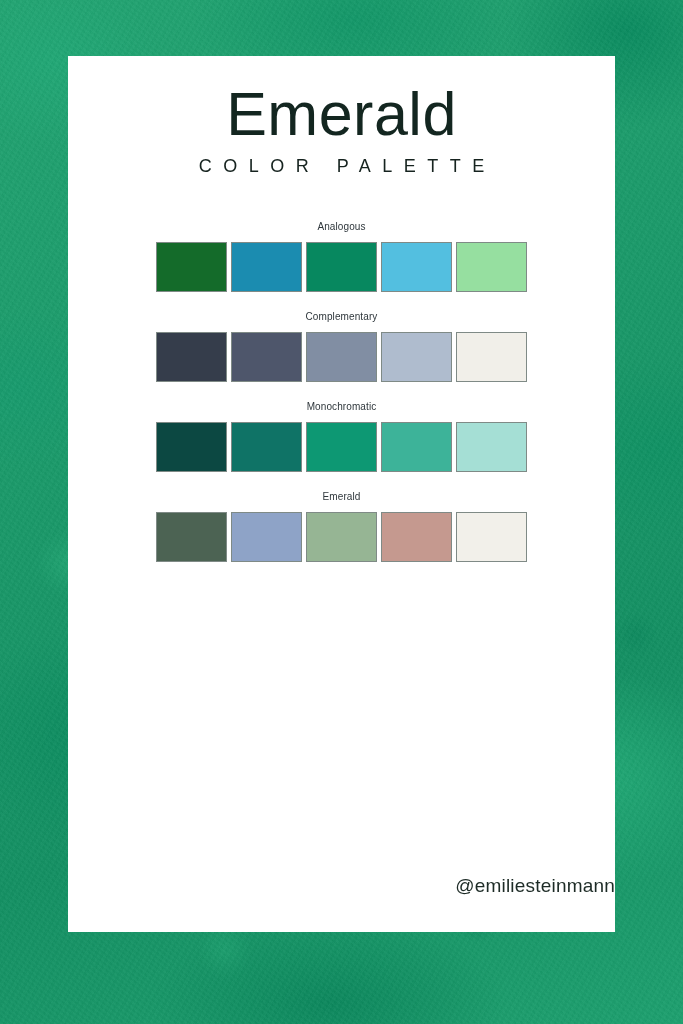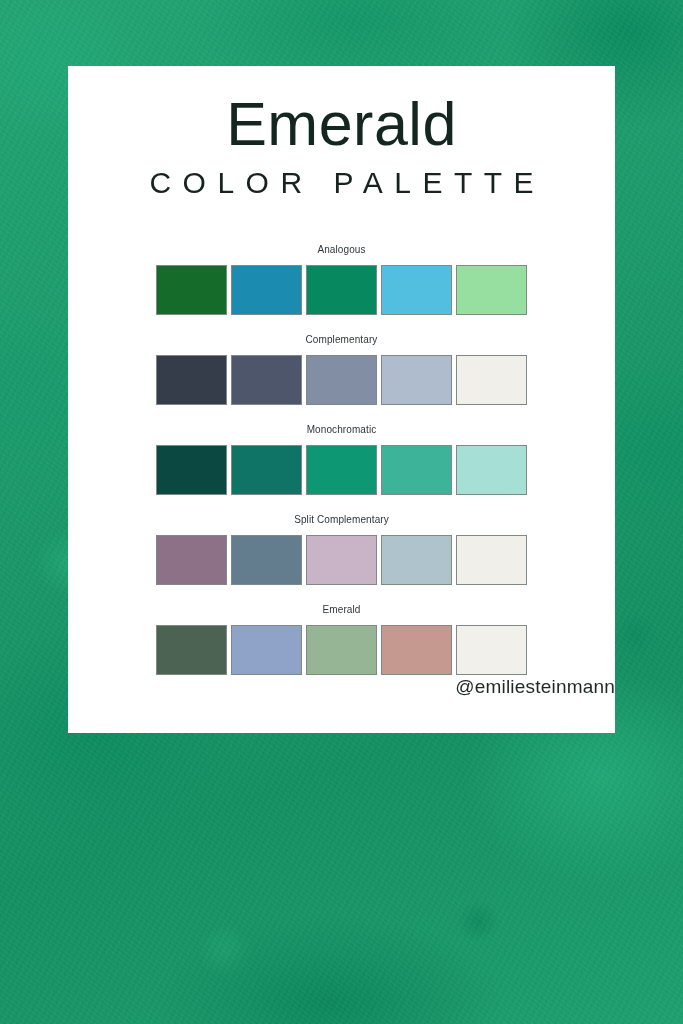--- a/index.html
+++ b/index.html
@@ -46,42 +46,42 @@
     background-image:
       repeating-linear-gradient(37deg,  rgba(255,255,255,0.05) 0 2px, rgba(0,0,0,0.04) 2px 4px),
       repeating-linear-gradient(118deg, rgba(255,255,255,0.04) 0 3px, rgba(0,0,0,0.035) 3px 6px),
       repeating-linear-gradient(74deg,  rgba(0,70,48,0.05) 0 1px, rgba(90,220,170,0.04) 1px 3px);
   }
 
   
   .card {
     position: absolute;
     left: 68px;
-    top: 66px;
+    top: 56px;
     width: 547px;
-    height: 667px;
+    height: 876px;
     background: #ffffff;
     box-sizing: border-box;
   }
 
   .title {
     margin: 0;
     padding-top: 26px;
     text-align: center;
     font-size: 61px;
     font-weight: 400;
     letter-spacing: 0.5px;
     color: #132620;
     line-height: 1.08;
   }
   .subtitle {
     margin: 0;
     padding-top: 8px;
     text-align: center;
-    font-size: 30px;
+    font-size: 18px;
     font-weight: 400;
     letter-spacing: 11.5px;
     text-indent: 11.5px;
     color: #16231f;
   }
 
   .sections {
     margin-top: 44px;
   }
   .section {
@@ -154,30 +154,20 @@
           <div class="section-label">Monochromatic</div>
           <div class="swatch-row">
             <div class="swatch" style="background-color: rgb(12, 72, 66);"></div>
             <div class="swatch" style="background-color: rgb(15, 115, 102);"></div>
             <div class="swatch" style="background-color: rgb(13, 152, 115);"></div>
             <div class="swatch" style="background-color: rgb(61, 179, 153);"></div>
             <div class="swatch" style="background-color: rgb(165, 223, 213);"></div>
           </div>
         </div>
         <div class="section">
-          <div class="section-label">Split Complementary</div>
-          <div class="swatch-row">
-            <div class="swatch" style="background-color: rgb(141, 113, 134);"></div>
-            <div class="swatch" style="background-color: rgb(100, 125, 142);"></div>
-            <div class="swatch" style="background-color: rgb(201, 179, 198);"></div>
-            <div class="swatch" style="background-color: rgb(175, 195, 205);"></div>
-            <div class="swatch" style="background-color: rgb(241, 239, 233);"></div>
-          </div>
-        </div>
-        <div class="section">
           <div class="section-label">Emerald</div>
           <div class="swatch-row">
             <div class="swatch" style="background-color: rgb(76, 99, 83);"></div>
             <div class="swatch" style="background-color: rgb(142, 163, 199);"></div>
             <div class="swatch" style="background-color: rgb(150, 181, 148);"></div>
             <div class="swatch" style="background-color: rgb(197, 153, 143);"></div>
             <div class="swatch" style="background-color: rgb(242, 240, 234);"></div>
           </div>
         </div>
       </div>

